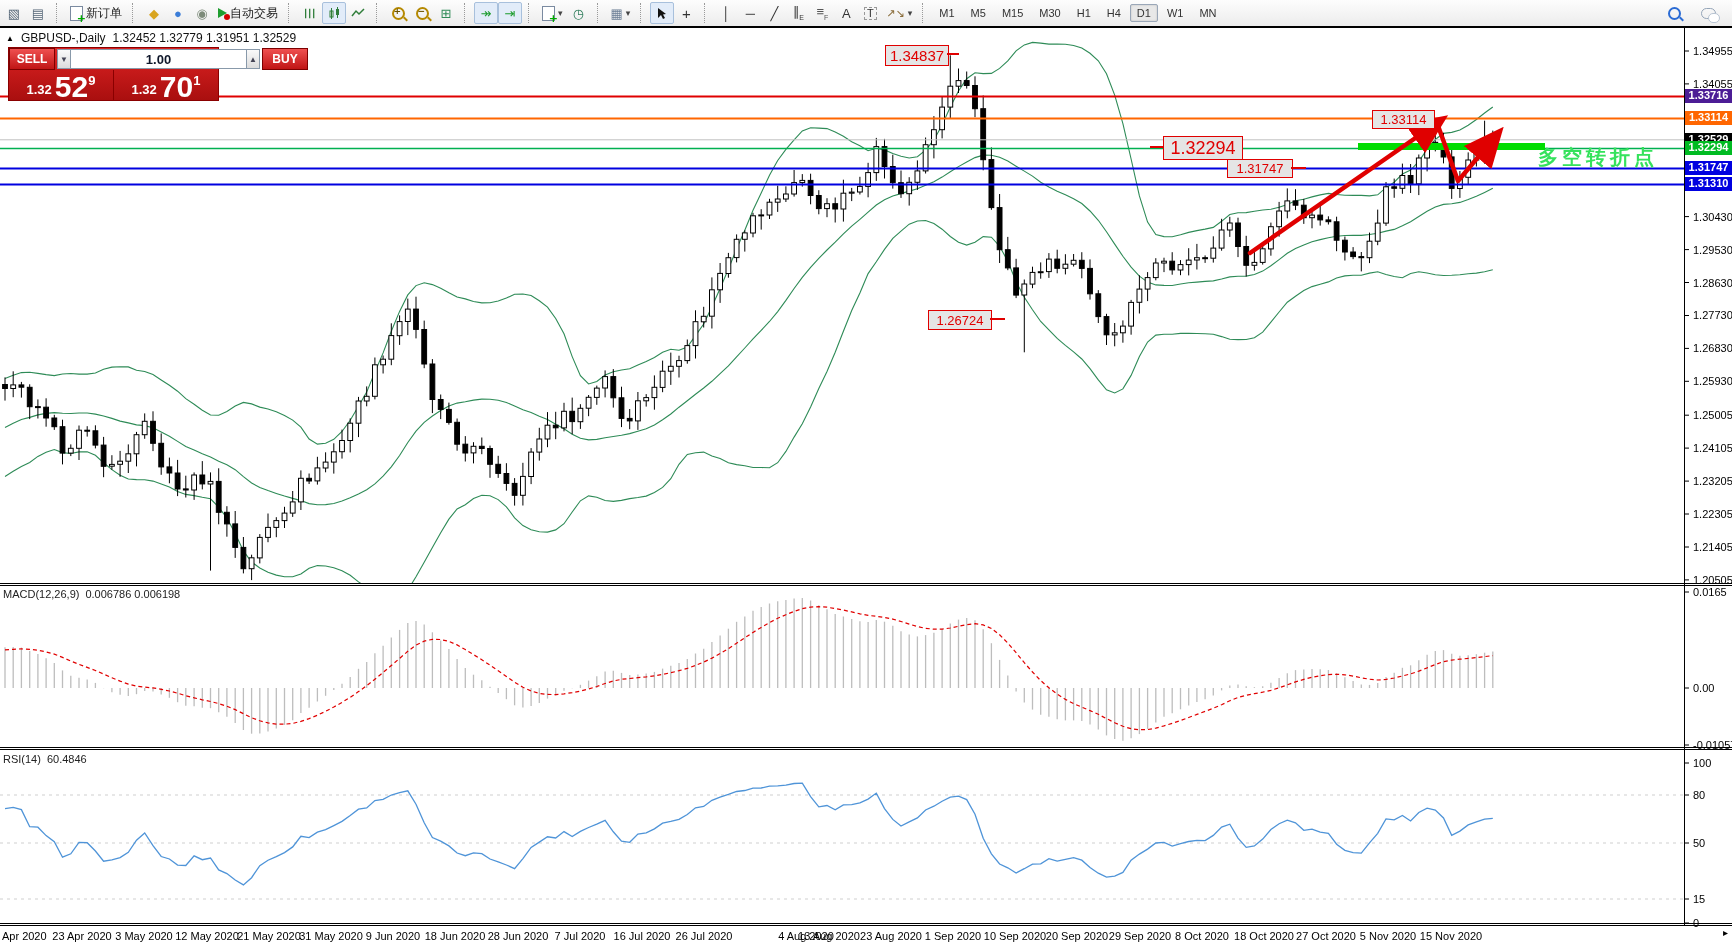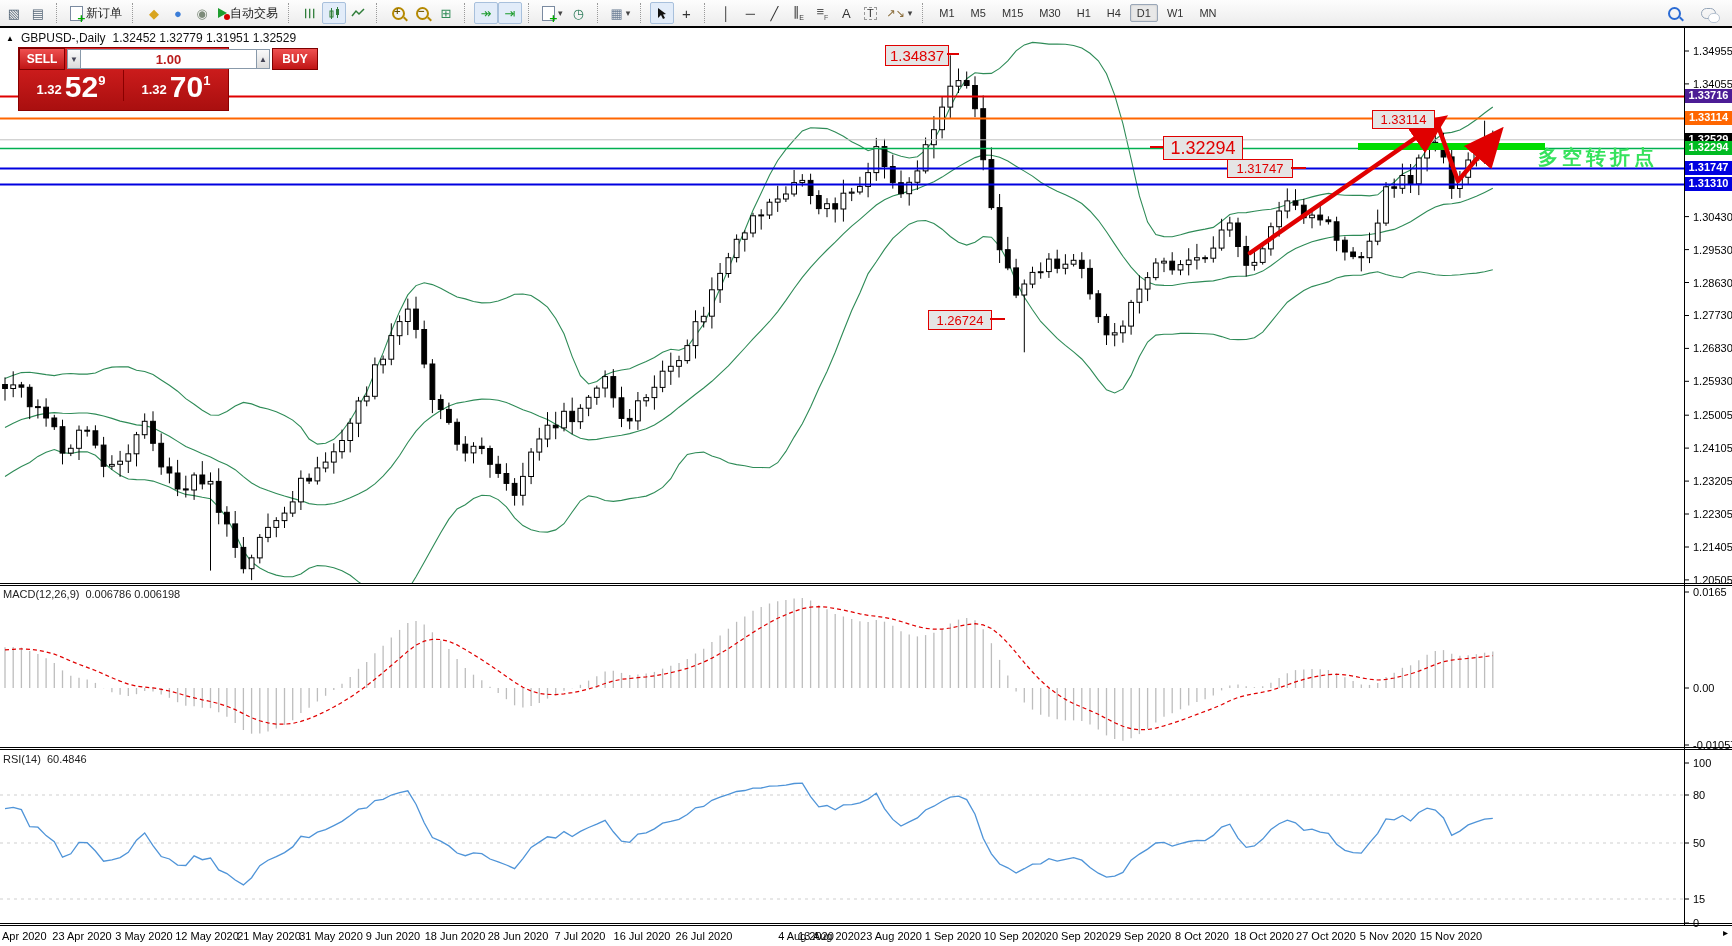--- a/index.html
+++ b/index.html
@@ -28,31 +28,31 @@
   .tfbtn{height:18px;min-width:26px;border:1px solid transparent;background:transparent;
     font:11px "Liberation Sans","DejaVu Sans",sans-serif;color:#333;border-radius:2px;}
   .tfbtn.pressed{background:#e8e8e8;border:1px solid #9aa7b8;box-shadow:inset 0 0 2px #bbb;}
   .rightgrp{margin-left:auto;display:flex;align-items:center;gap:10px;padding-right:10px;}
   
   #plot{position:absolute;left:0;top:0;z-index:1;}
   #chart-title{position:absolute;left:6px;top:31px;z-index:4;font:12px "Liberation Sans","DejaVu Sans",sans-serif;color:#111;display:flex;gap:7px;align-items:center;}
   #chart-title .mk{font-size:8px;color:#000;}
   .indlbl{position:absolute;z-index:4;font:11px "Liberation Sans","DejaVu Sans",sans-serif;color:#222;display:flex;gap:6px;}
   
-  #tpanel{position:absolute;left:18px;top:47px;width:211px;height:64px;z-index:6;
+  #tpanel{position:absolute;left:8px;top:47px;width:211px;height:54px;z-index:6;
     background:linear-gradient(#d22,#a90f0f);border:1px solid #8a0000;box-sizing:border-box;
     color:#fff;font-family:"Liberation Sans","DejaVu Sans",sans-serif;}
   #tpanel .row1{display:flex;height:22px;align-items:stretch;}
   .tradebtn{flex:0 0 46px;background:linear-gradient(#ef5050,#c01515);border:1px solid #7d0000;color:#fff;
     font:bold 12px "Liberation Sans","DejaVu Sans",sans-serif;display:flex;align-items:center;justify-content:center;}
   .volwrap{flex:1;display:flex;margin:1px 2px;}
   .stepbtn{width:14px;background:linear-gradient(#fafafa,#dcdcdc);border:1px solid #8899aa;color:#445;
     font-size:8px;display:flex;align-items:center;justify-content:center;}
   .volin{flex:1;border:1px solid #8899aa;border-left:none;border-right:none;text-align:center;
-    font:bold 13px "Liberation Sans","DejaVu Sans",sans-serif;color:#b91c1c;background:#fff;padding:0;}
+    font:bold 13px "Liberation Sans","DejaVu Sans",sans-serif;color:#0f172a;background:#fff;padding:0;}
   #tpanel .row2{display:flex;height:31px;}
   .bigpx{flex:1;display:flex;align-items:flex-end;justify-content:center;padding-bottom:1px;}
   .bigpx .small{font:bold 13px "Liberation Sans","DejaVu Sans",sans-serif;margin-right:3px;margin-bottom:3px;}
   .bigpx .big{font:bold 30px "Liberation Sans","DejaVu Sans",sans-serif;line-height:0.9;}
   .bigpx .sup{font:bold 13px "Liberation Sans","DejaVu Sans",sans-serif;margin-bottom:12px;}
   .pxdiv{width:1px;background:#8a0000;}
   
   .tick{position:absolute;z-index:3;font:11px "Liberation Sans","DejaVu Sans",sans-serif;color:#000;white-space:nowrap;}
   .badge{position:absolute;z-index:3;width:47px;height:14px;line-height:14px;text-align:center;
     font:bold 11px "Liberation Sans","DejaVu Sans",sans-serif;color:#fff;}

